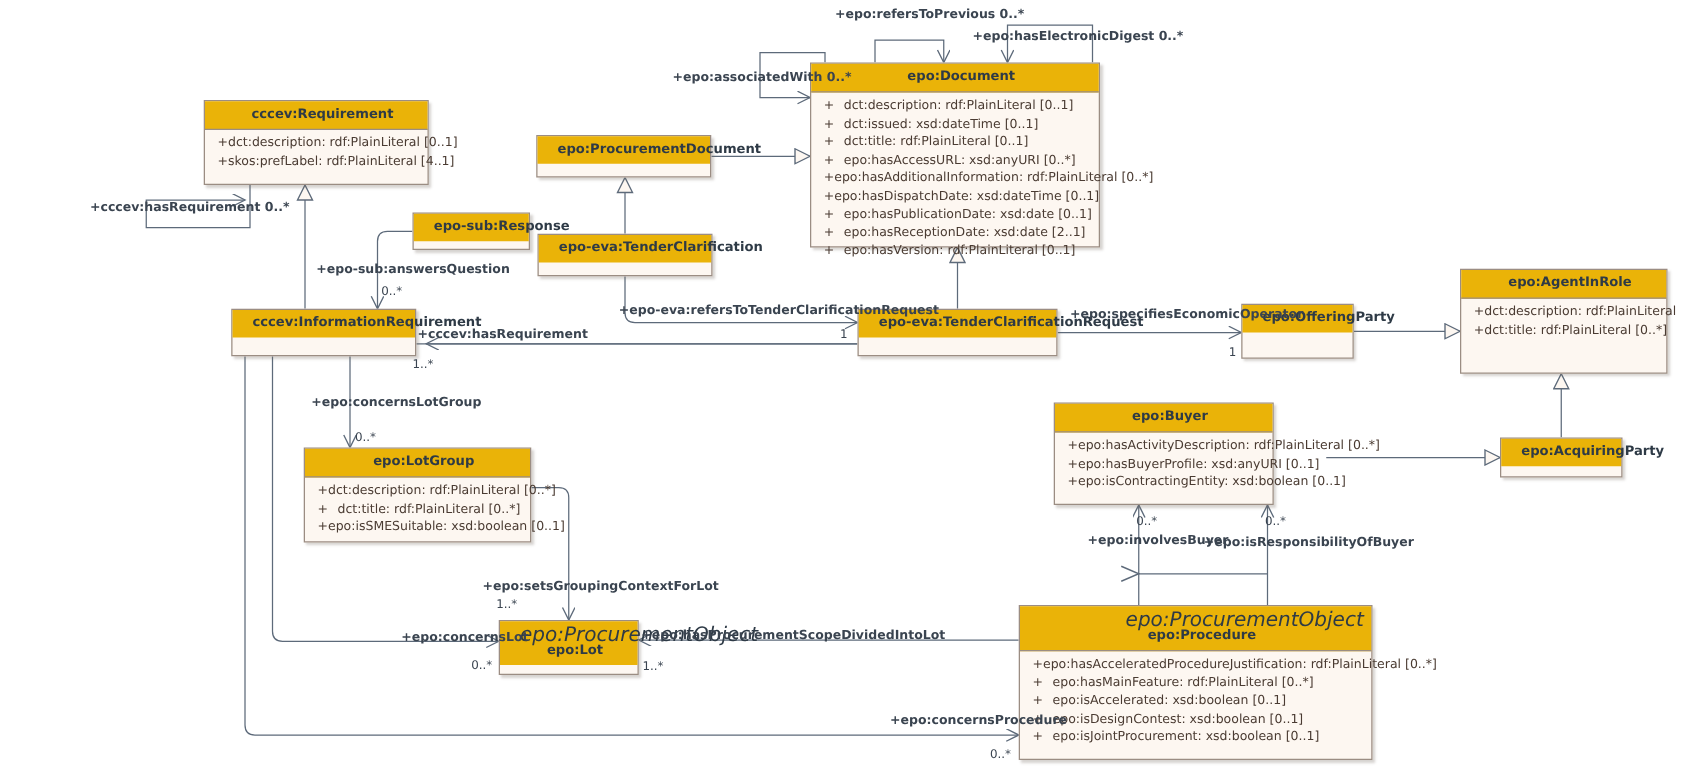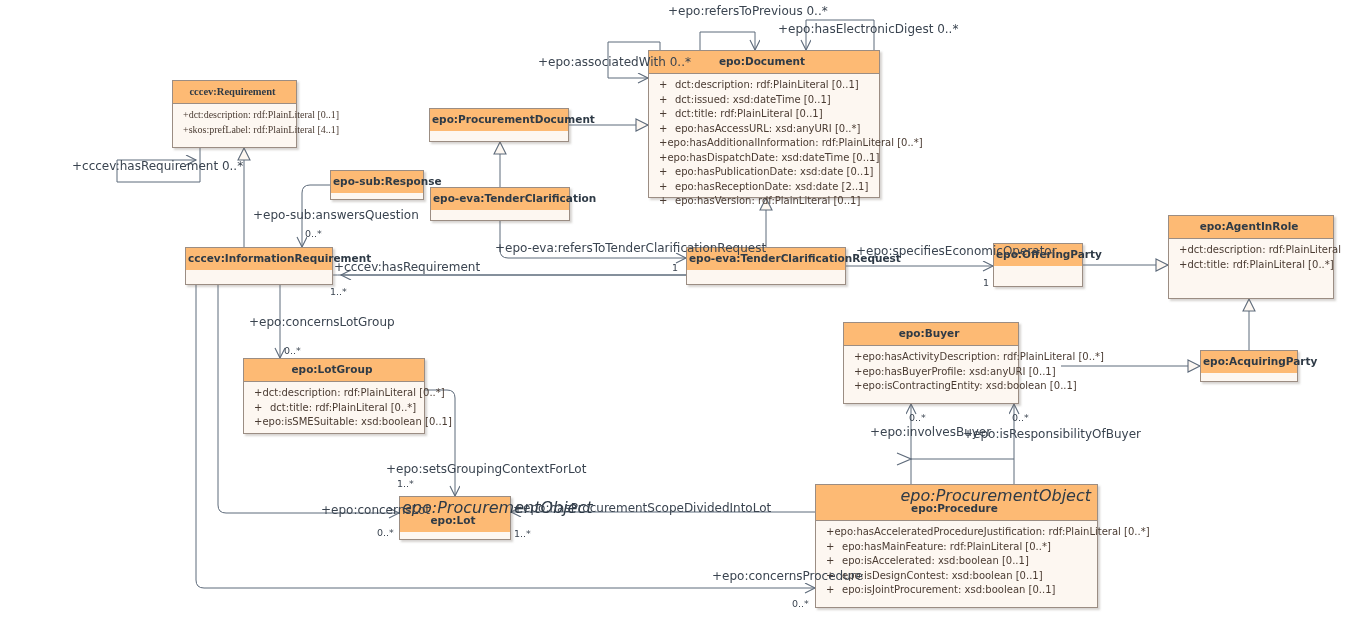--- a/index.html
+++ b/index.html
@@ -3,35 +3,35 @@
 <meta charset="utf-8">
 <title>EPO UML Class Diagram</title>
 <style>
   html,body{margin:0;padding:0;background:#ffffff;}
   body{font-family:"DejaVu Sans","Liberation Sans",sans-serif;}
   #diagram{position:relative;width:1345px;height:621px;background:#fff;overflow:hidden;}
   #edges{position:absolute;left:0;top:0;width:1345px;height:621px;}
 
   .uml-class{position:absolute;box-sizing:border-box;border:1px solid #9b8d83;
     background:#fdf7f1;box-shadow:2px 2px 2px rgba(120,110,100,.30);}
-  .uml-head{box-sizing:border-box;background:#fdba74;border-bottom:1px solid #9b8d83;
-    padding:4px 6px 5px 2px;}
+  .uml-head{box-sizing:border-box;background:#eab308;border-bottom:1px solid #9b8d83;
+    padding:4px 6px 5px 16px;}
   .uml-head.nobottom{border-bottom:none;}
   .uml-name{font-size:10.5px;font-weight:bold;color:#2e3a46;text-align:center;
     line-height:13px;white-space:nowrap;}
   .uml-stereo{font-size:16px;font-style:italic;color:#2e3a46;text-align:right;
     line-height:13px;white-space:nowrap;}
   .uml-attrs{padding:4px 2px 5px 2px;}
   .attr{font-size:10px;color:#4a3b32;line-height:14.5px;white-space:nowrap;
     padding-left:8px;display:flex;}
   .attr .vis{display:inline-block;width:16px;color:#4a3b32;}
   .attr .txt{color:#4a3b32;}
 
-  .edge-label{position:absolute;font-size:12px;color:#3a4450;white-space:nowrap;
-    line-height:11px;}
+  .edge-label{position:absolute;font-size:10px;color:#3a4450;white-space:nowrap;
+    line-height:11px;font-weight:bold;}
   .mult{position:absolute;font-size:9.5px;color:#3a4450;white-space:nowrap;line-height:11px;}
 </style>
 </head>
 <body>
 
 <div id="diagram">
 
   <svg id="edges" viewBox="0 0 1345 621" xmlns="http://www.w3.org/2000/svg">
     <defs>
       <marker id="openArrow" markerWidth="14" markerHeight="14" refX="11" refY="5" orient="auto" markerUnits="userSpaceOnUse">
@@ -133,21 +133,21 @@
           <div class="attr">
             <span class="vis">+</span>
             <span class="txt">epo:hasReceptionDate: xsd:date [2..1]</span>
           </div>
           <div class="attr">
             <span class="vis">+</span>
             <span class="txt">epo:hasVersion: rdf:PlainLiteral [0..1]</span>
           </div>
         </div>
       </div>
-      <div class="uml-class" style="left: 172px; top: 80px; width: 125px; height: 68px; font-family: Liberation Serif, serif;">
+      <div class="uml-class" style="left: 163px; top: 80px; width: 180px; height: 68px;">
         <div class="uml-head">
           <div class="uml-name">cccev:Requirement</div>
         </div>
         <div class="uml-attrs">
           <div class="attr">
             <span class="vis">+</span>
             <span class="txt">dct:description: rdf:PlainLiteral [0..1]</span>
           </div>
           <div class="attr">
             <span class="vis">+</span>

